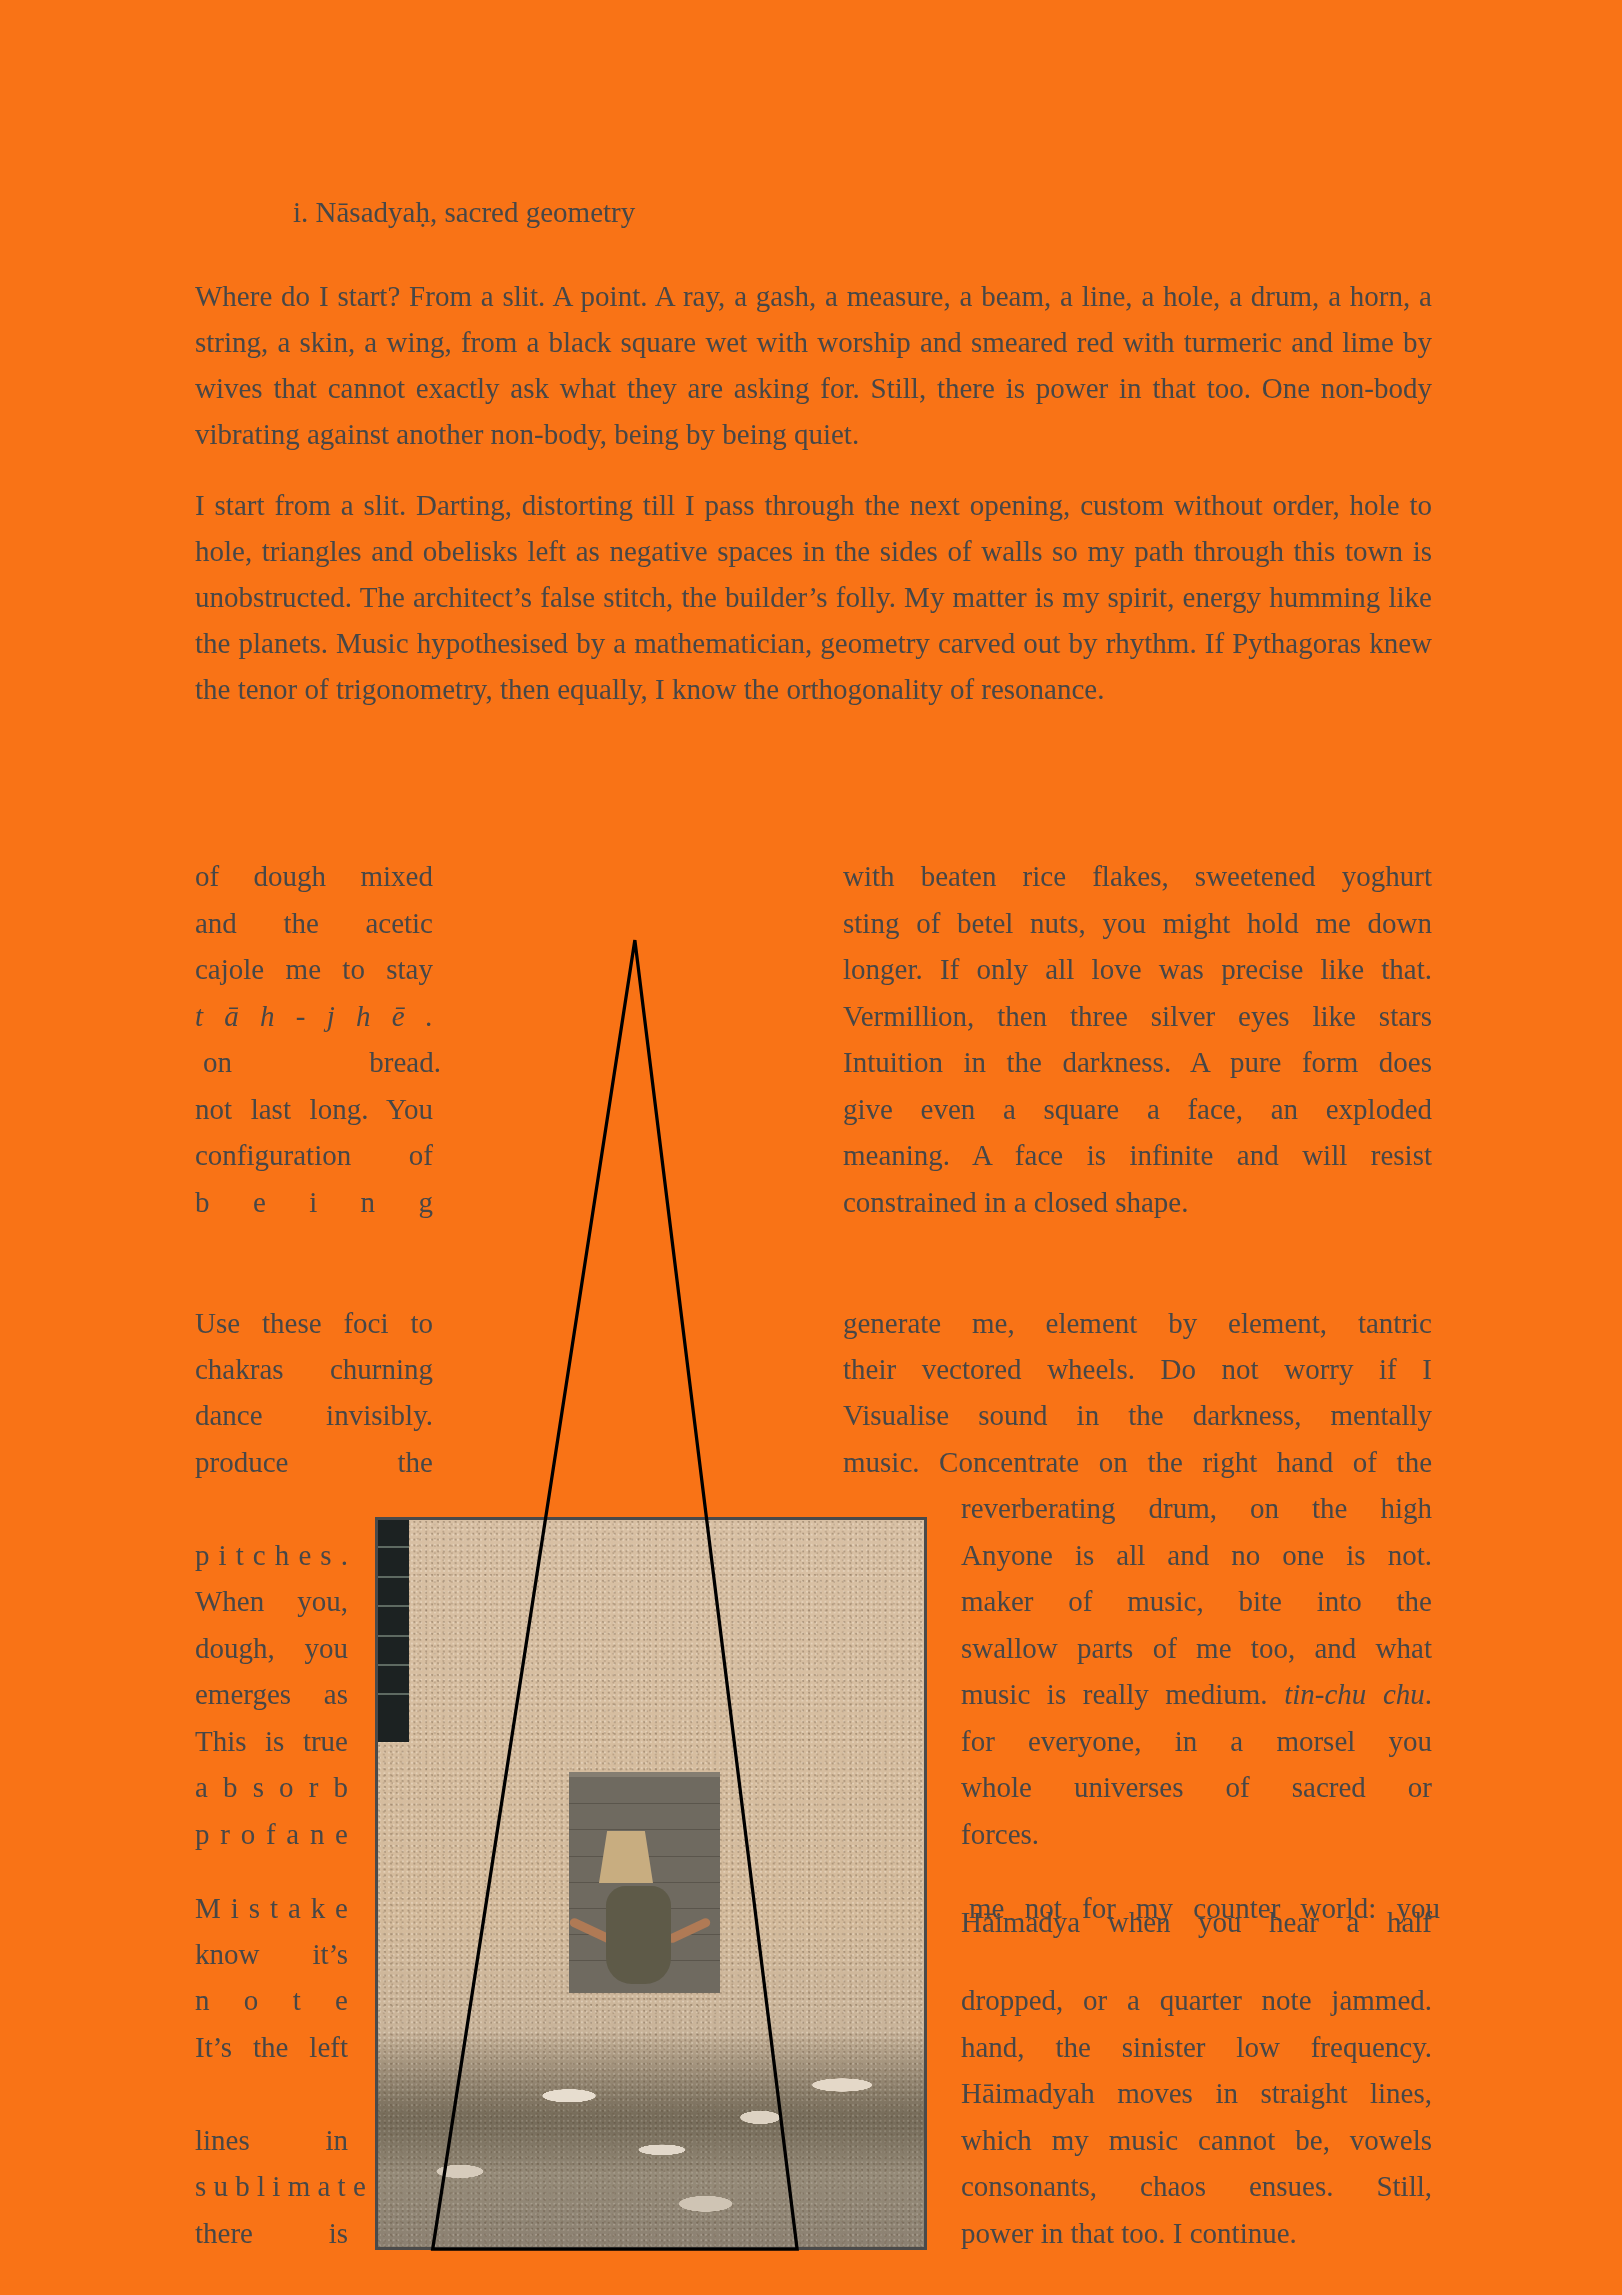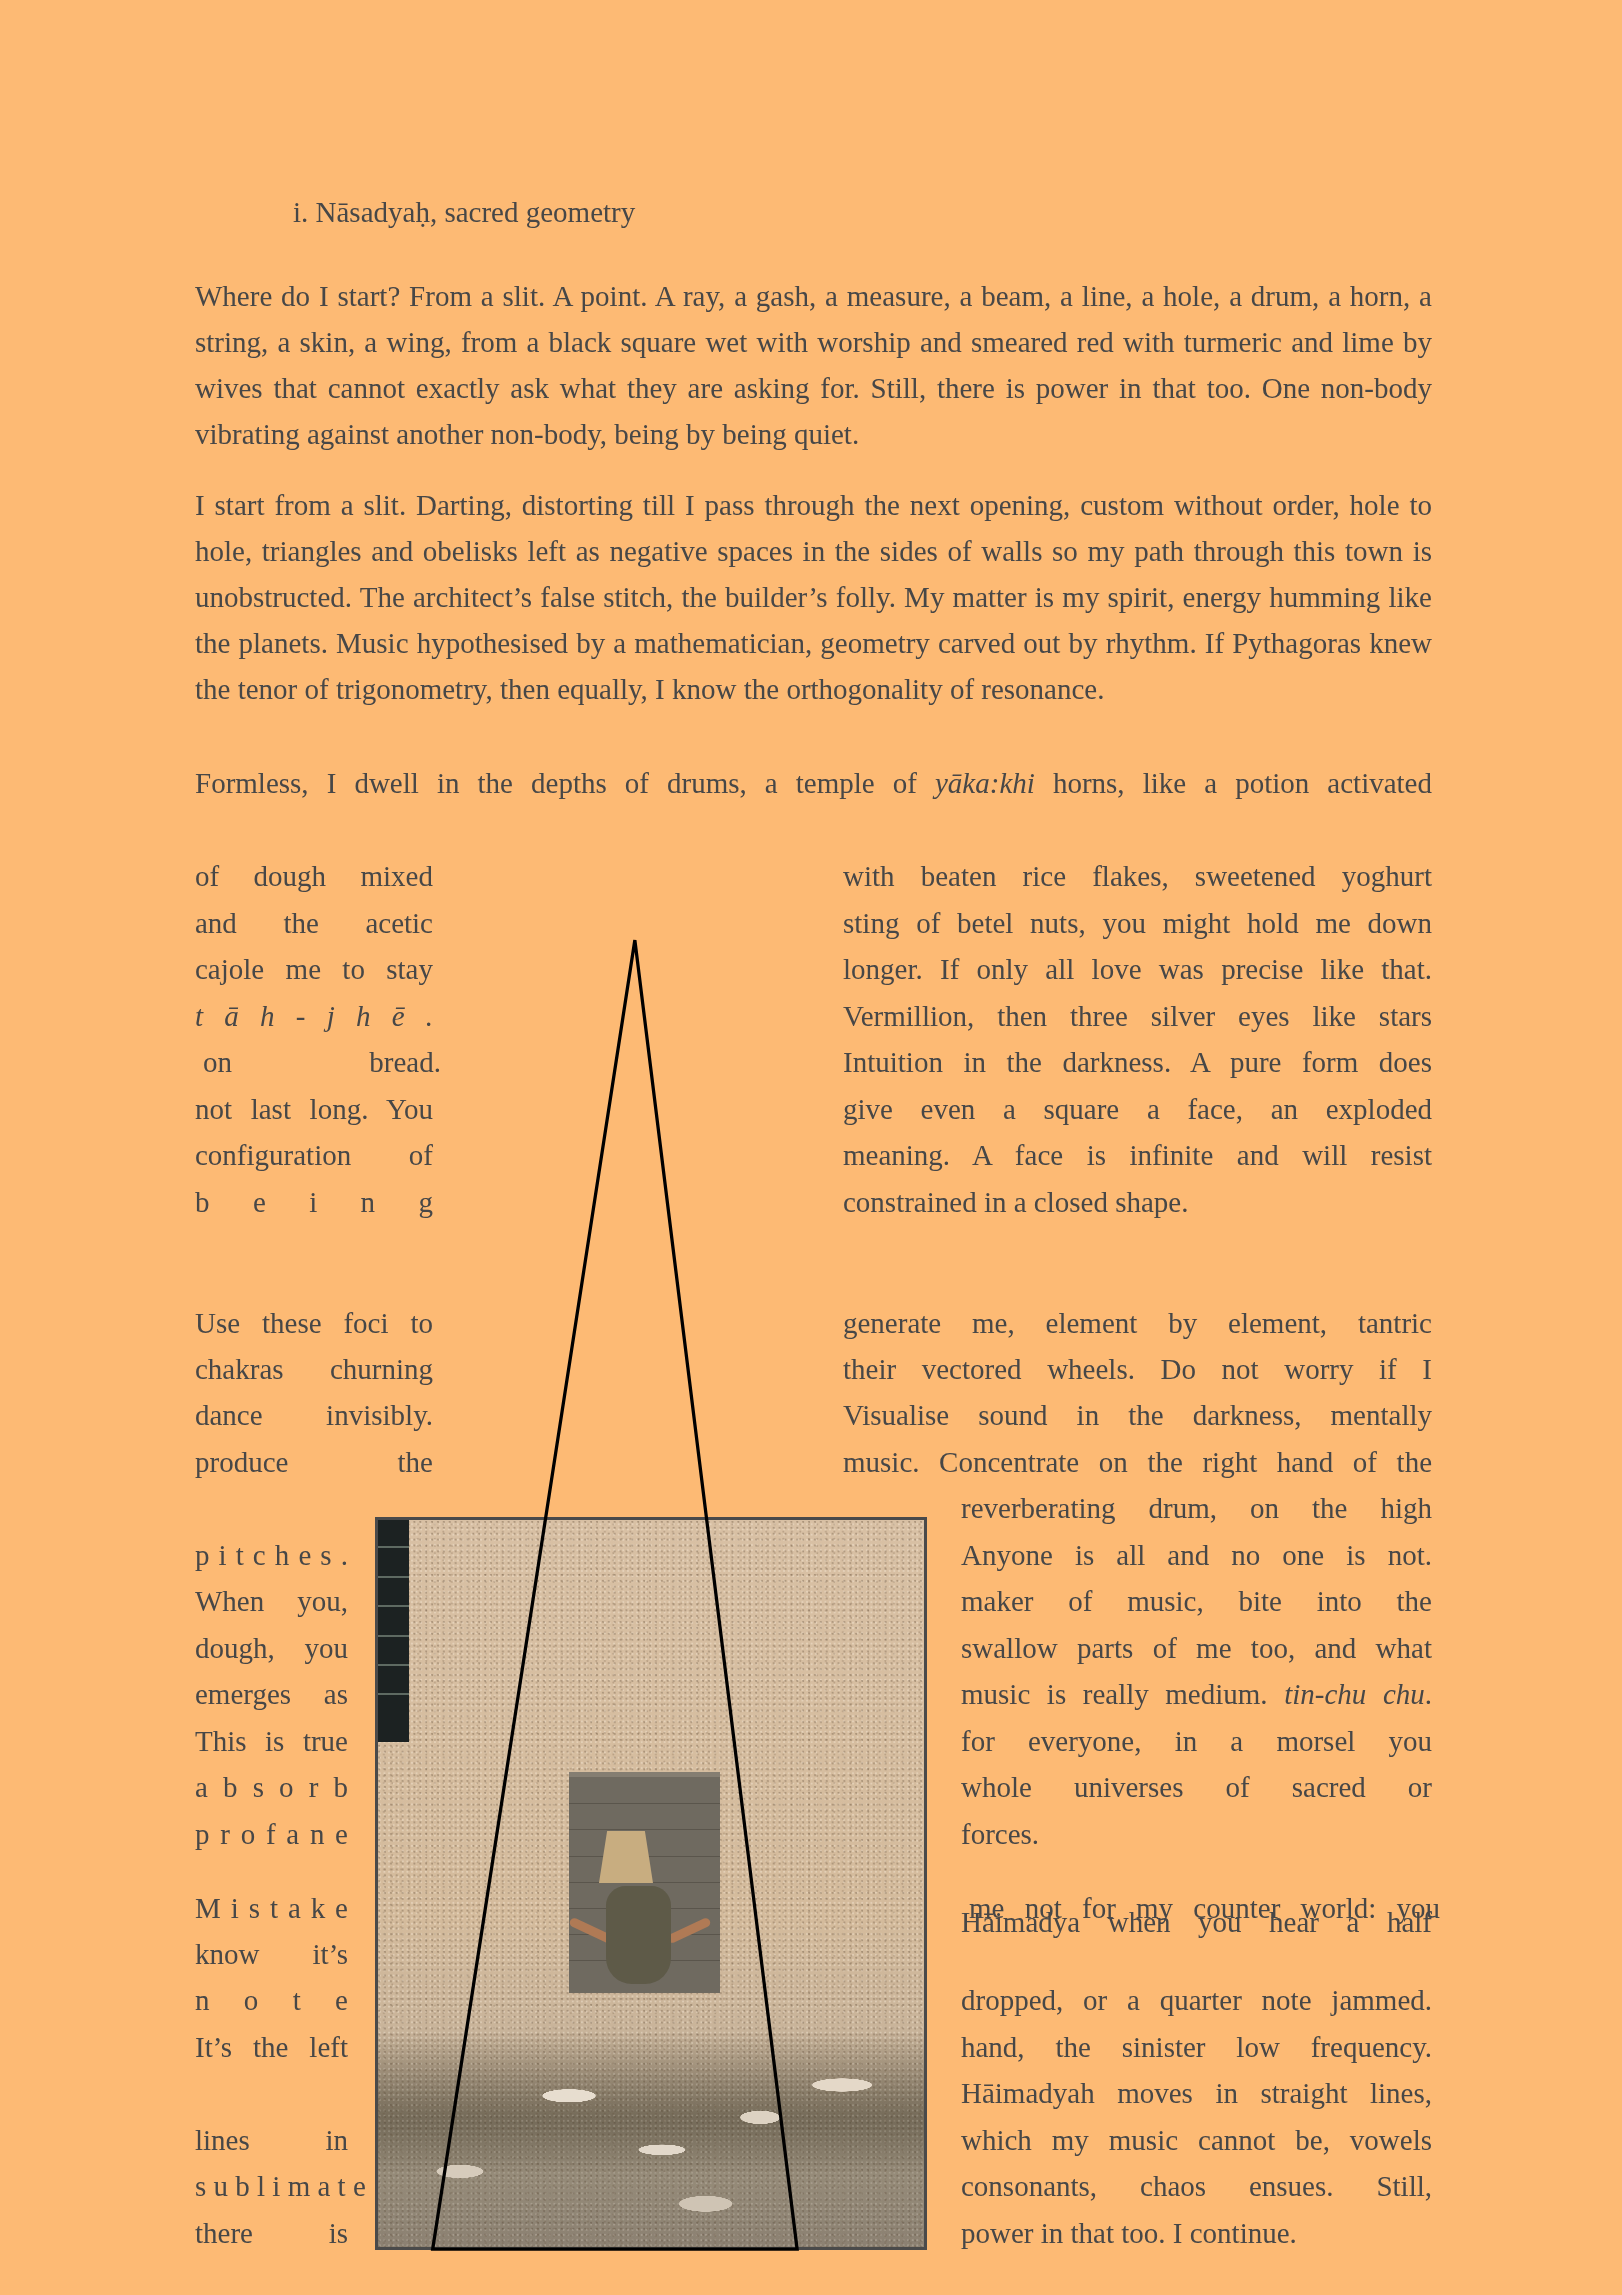--- a/index.html
+++ b/index.html
@@ -1,17 +1,17 @@
 <!DOCTYPE html>
 <html style="font-size:10.5px"><head>
 <meta charset="utf-8">
 <style>
   html, body { margin: 0; padding: 0; background: #ffffff; }
   body { width: 1623px; height: 2295px; position: relative; overflow: hidden; }
-  .page { position: absolute; left: 0; top: 0; width: 1623px; height: 2295px; background: #fdba74; }
+  .page { position: absolute; left: 0; top: 0; width: 1623px; height: 2295px; background: #f97316; }
   .txt { font-family: "Liberation Serif", "DejaVu Serif", serif; color: #474747; font-size: 29px; }
   .title { position: absolute; left: 293px; top: 196px; white-space: nowrap; }
   .para { position: absolute; left: 195px; width: 1237px; line-height: 46px; text-align: justify; text-align-last: left; }
   .line { position: absolute; white-space: nowrap; height: 46px; line-height: 46px; }
   .jl { text-align: justify; text-align-last: justify; }
   .ll { text-align: left; text-align-last: left; }
   .left-col { left: 195px; width: 238px; }
   .left-col-narrow { left: 195px; width: 153px; }
   .right-col { left: 843px; width: 589px; }
   .right-col-narrow { left: 961px; width: 471px; }
@@ -52,21 +52,20 @@
 </head>
 <body>
 
 <div class="page">
 
   <div class="txt title">i. Nāsadyaḥ, sacred geometry</div>
 
   <div class="txt para" style="top:273px;">Where do I start? From a slit. A point. A ray, a gash, a measure, a beam, a line, a hole, a drum, a horn, a string, a skin, a wing, from a black square wet with worship and smeared red with turmeric and lime by wives that cannot exactly ask what they are asking for. Still, there is power in that too. One non-body vibrating against another non-body, being by being quiet.</div>
   <div class="txt para" style="top:482px;">I start from a slit. Darting, distorting till I pass through the next opening, custom without order, hole to hole, triangles and obelisks left as negative spaces in the sides of walls so my path through this town is unobstructed. The architect’s false stitch, the builder’s folly. My matter is my spirit, energy humming like the planets. Music hypothesised by a mathematician, geometry carved out by rhythm. If Pythagoras knew the tenor of trigonometry, then equally, I know the orthogonality of resonance.</div>
 
-  <div class="txt line jl" style="top:760px; left:195px; width:1237px;"><span>Formless, I dwell in the depths of drums, a temple of </span><em>yāka:khi</em><span> horns, like a potion activated</span></div>
 
   <div id="sb1-left">
       <div class="txt line left-col jl" style="top: 853px;">of dough mixed</div>
       <div class="txt line left-col jl" style="top: 900px;">and the acetic</div>
       <div class="txt line left-col jl" style="top: 946px;">cajole me to stay</div>
       <div class="txt line left-col jl" style="top: 993px; font-style: italic;">t ā h - j h ē .</div>
       <div class="txt line left-col jl" style="top: 1039px; margin-left: 8px;">on bread.</div>
       <div class="txt line left-col jl" style="top: 1086px;">not last long. You</div>
       <div class="txt line left-col jl" style="top: 1132px;">configuration of</div>
       <div class="txt line left-col jl" style="top: 1179px;">b e i n g</div>

